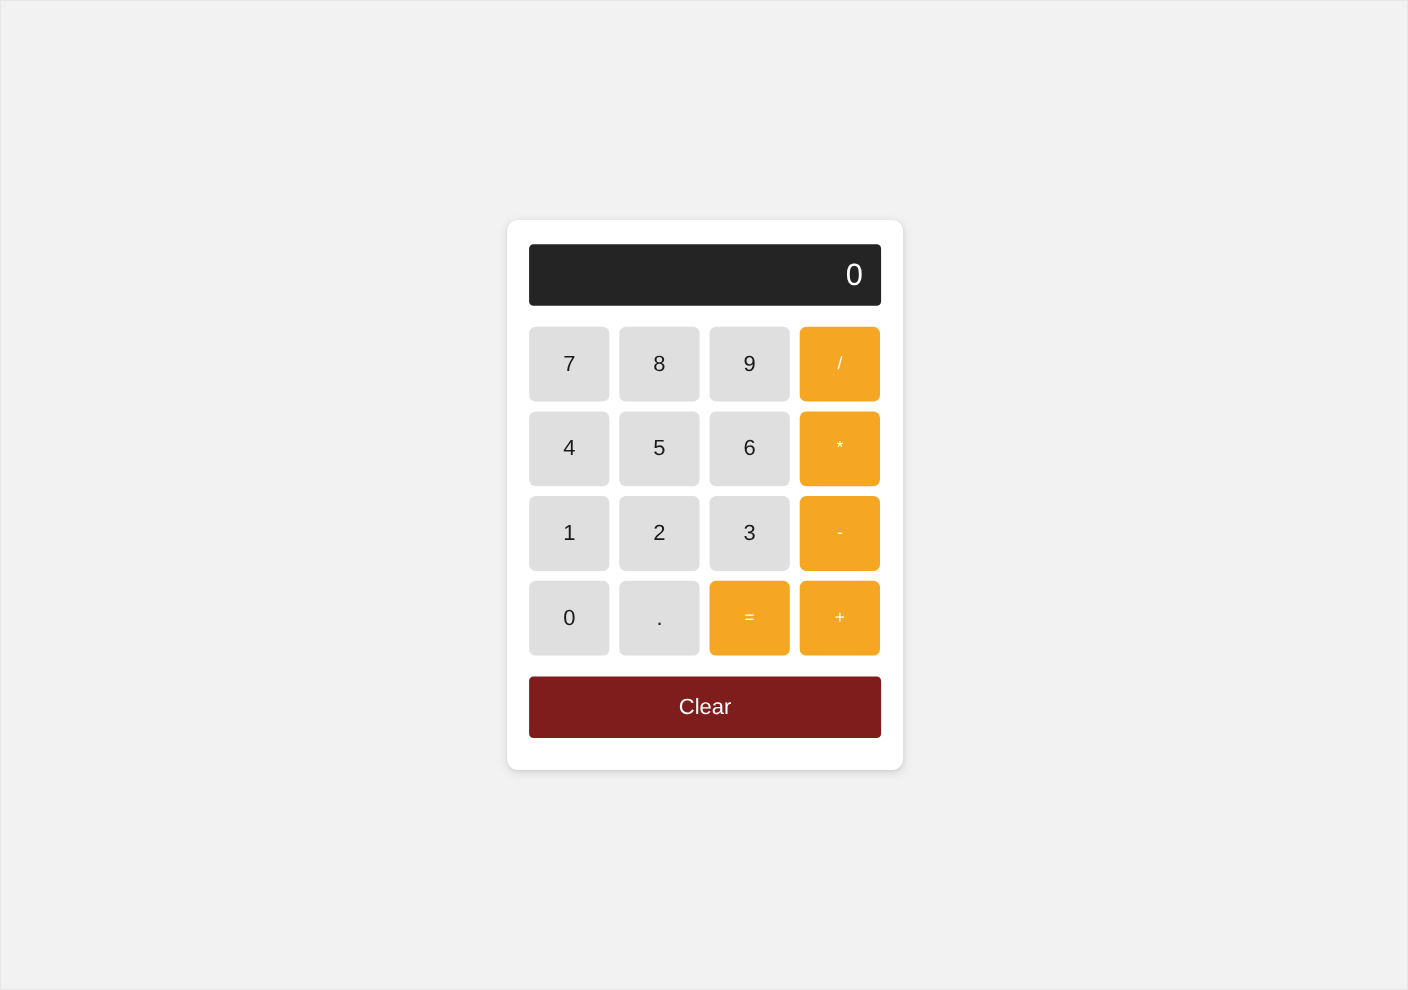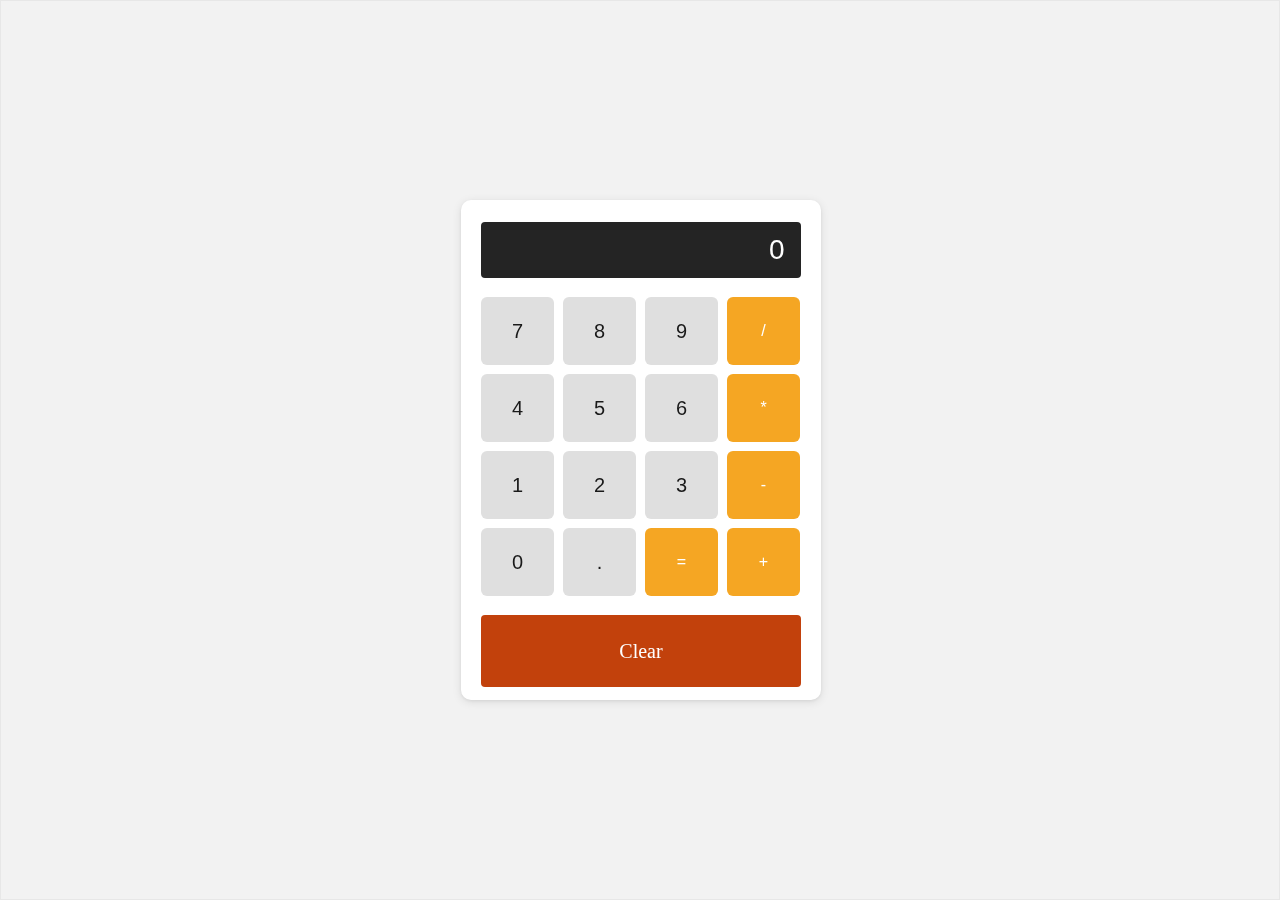--- a/index.html
+++ b/index.html
@@ -78,28 +78,28 @@
     font-size: 20px;
   }
   .key.operator {
     background: #f5a623;
     color: #ffffff;
     font-size: 16px;
   }
   .clear-button {
     margin-top: 19px;
     width: 320px;
-    height: 72px;
+    height: 56px;
     border: none;
     outline: none;
     border-radius: 4px;
-    background: #c2410c;
+    background: #7f1d1d;
     color: #ffffff;
     font-size: 20px;
-    font-family: Liberation Serif, serif;
+    font-family: Liberation Sans, sans-serif;
     display: flex;
     align-items: center;
     justify-content: center;
     cursor: pointer;
     padding: 0;
     user-select: none;
   }
 </style>
 </head>
 <body>

